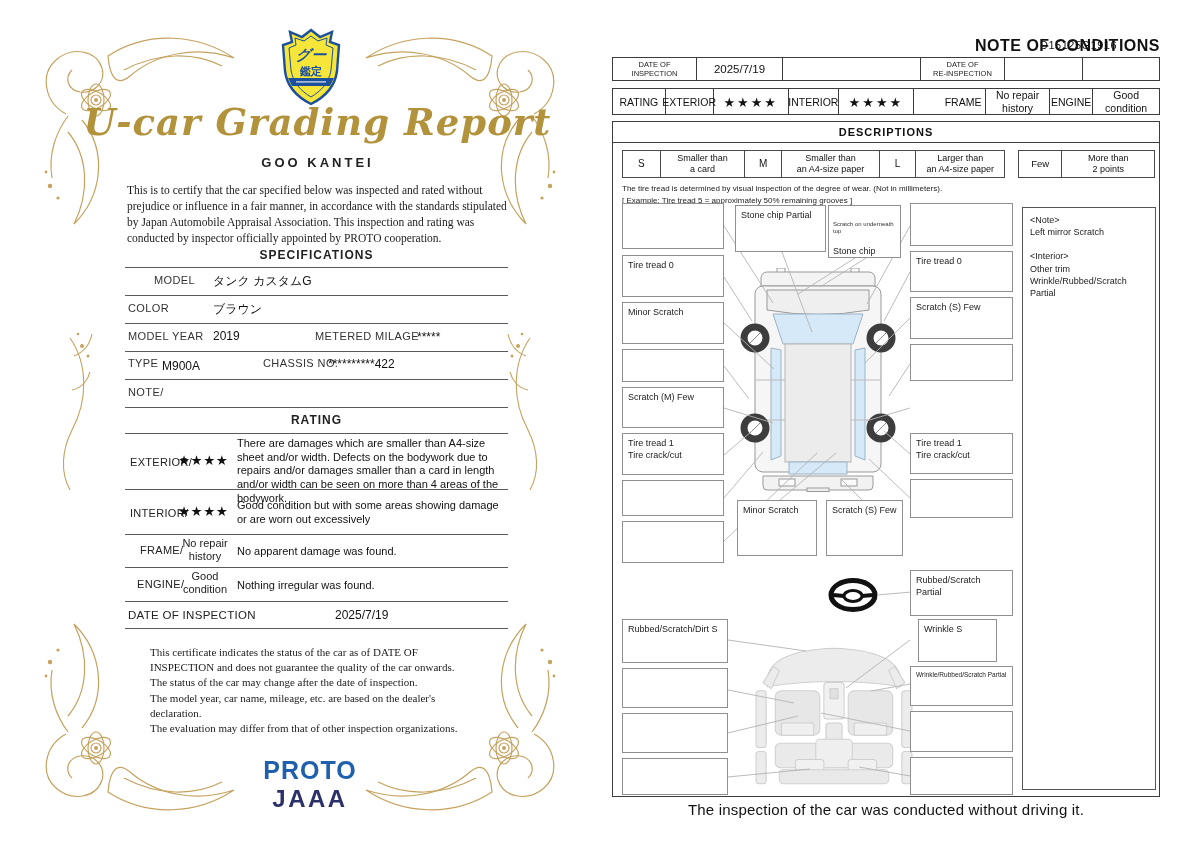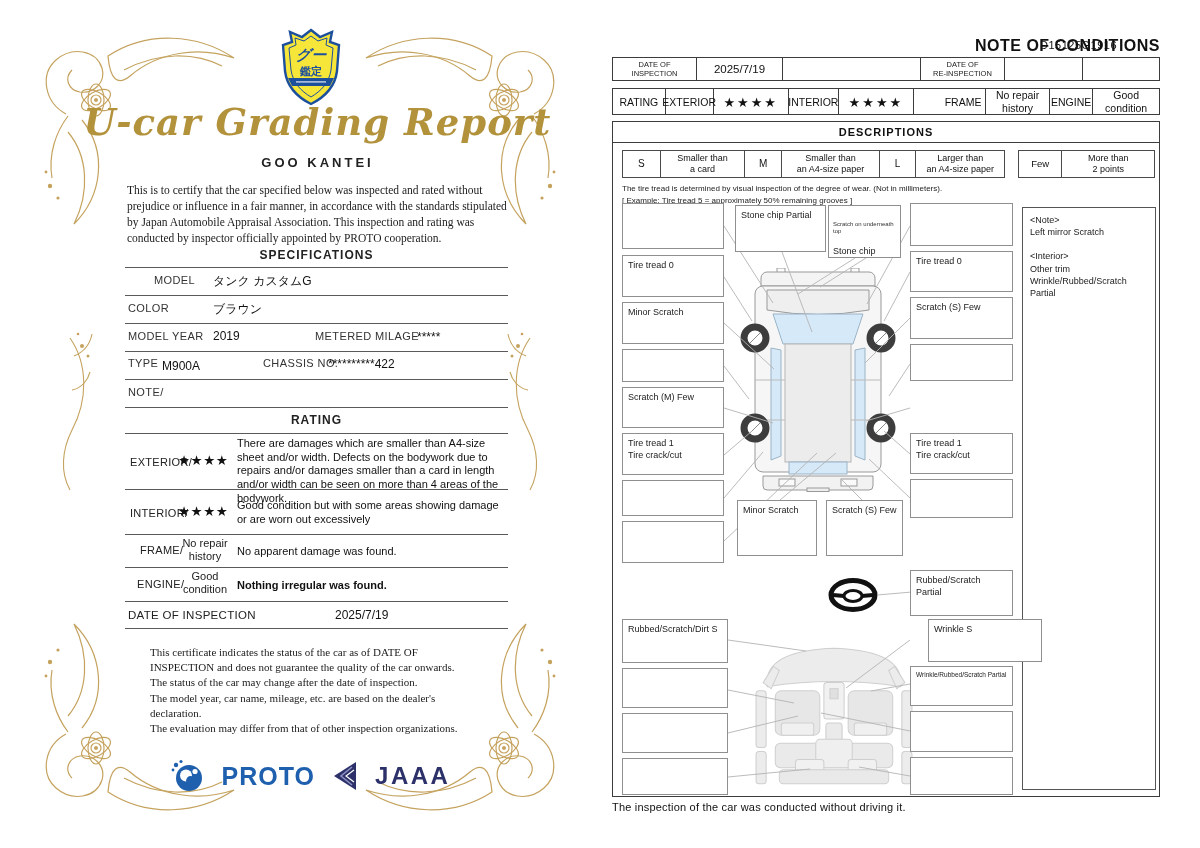--- a/index.html
+++ b/index.html
@@ -40,22 +40,22 @@
   .lg-cell{display:flex;align-items:center;justify-content:center;text-align:center;
            font-size:9px;line-height:1.2;color:#111;border-right:1px solid #4a4a4a;
            box-sizing:border-box;white-space:pre-line;}
   .lg-cell:last-child{border-right:none;}
   .tire-note{font-size:8px;line-height:1.45;color:#222;}
   .lbl-box{position:absolute;border:1px solid #8f8f8f;background:#fff;box-sizing:border-box;
            font-size:9px;line-height:1.3;color:#222;padding:4px 5px;white-space:pre-line;overflow:hidden;}
   .lbl-sm{font-size:6px;line-height:1.15;color:#333;display:block;}
   .notes-box{position:absolute;border:1px solid #555;background:#fff;box-sizing:border-box;
              font-size:9px;line-height:1.35;color:#222;padding:6px 7px;white-space:pre-line;}
-  .foot-note{font-size:11px;color:#111;letter-spacing:.2px;}
-  .logo-row{position:absolute;display:flex;align-items:center;justify-content:center;gap:16px;}
+  .foot-note{font-size:15px;color:#111;letter-spacing:.2px;text-align:center;}
+  .logo-row{position:absolute;display:flex;align-items:center;justify-content:space-between;gap:0;flex-direction:column;}
   .proto-text{font-size:25px;font-weight:800;color:#1e5fae;letter-spacing:1px;}
   .jaaa-text{font-size:24px;font-weight:700;color:#2d3169;letter-spacing:2.5px;}
 </style>
 </head>
 <body>
 
 <div id="root">
 
   <div class="abs" style="left:0;top:0;width:600px;height:848px;">
 
@@ -162,21 +162,21 @@
     <div class="abs rate-text" style="left:237px;top:499px;width:271px;">Good condition but with some areas showing damage or are worn out excessively</div>
 
     <span class="abs rate-label" style="left:140px;top:544px;">FRAME/</span>
     <div class="abs rate-cond ml" style="left:176px;top:537px;width:58px;">No repair
 history</div>
     <div class="abs rate-text" style="left:237px;top:545px;width:271px;">No apparent damage was found.</div>
 
     <span class="abs rate-label" style="left:137px;top:578px;">ENGINE/</span>
     <div class="abs rate-cond ml" style="left:176px;top:570px;width:58px;">Good
 condition</div>
-    <div class="abs rate-text" style="left:237px;top:579px;width:271px;font-weight:bold;">Nothing irregular was found.</div>
+    <div class="abs rate-text" style="left:237px;top:579px;width:271px;">Nothing irregular was found.</div>
 
     <span class="abs rate-label" style="left:128px;top:609px;font-size:11.5px;">DATE OF INSPECTION</span>
     <span class="abs spec-value" style="left:335px;top:608px;">2025/7/19</span>
 
     <div class="abs serif cert-body ml" style="left:150px;top:645px;width:370px;font-size:11px;">This certificate indicates the status of the car as of DATE OF
 INSPECTION and does not guarantee the quality of the car onwards.
 The status of the car may change after the date of inspection.
 The model year, car name, mileage, etc. are based on the dealer's
 declaration.
 The evaluation may differ from that of other inspection organizations.</div>
@@ -386,21 +386,21 @@
 
     <div class="notes-box" style="left:422px;top:207px;width:134px;height:583px;">&lt;Note&gt;
 Left mirror Scratch
 
 &lt;Interior&gt;
 Other trim
 Wrinkle/Rubbed/Scratch
 Partial</div>
 
     <div class="lbl-box" style="left:310px;top:570px;width:103px;height:46px;">Rubbed/Scratch Partial</div>
-    <div class="lbl-box" style="left:328px;top:619px;width:114px;height:43px;">Wrinkle S</div>
+    <div class="lbl-box" style="left:318px;top:619px;width:79px;height:43px;">Wrinkle S</div>
     <div class="lbl-box" style="left:310px;top:666px;width:103px;height:40px;font-size:6.5px;">Wrinkle/Rubbed/Scratch Partial</div>
     <div class="lbl-box" style="left:310px;top:711px;width:103px;height:41px;"></div>
     <div class="lbl-box" style="left:310px;top:757px;width:103px;height:38px;"></div>
 
     <div class="lbl-box" style="left:22px;top:619px;width:106px;height:44px;">Rubbed/Scratch/Dirt S</div>
     <div class="lbl-box" style="left:22px;top:668px;width:106px;height:40px;"></div>
     <div class="lbl-box" style="left:22px;top:713px;width:106px;height:40px;"></div>
     <div class="lbl-box" style="left:22px;top:758px;width:106px;height:37px;"></div>
 
     <div class="abs foot-note" style="left:12px;top:801px;width:548px;">The inspection of the car was conducted without driving it.</div>

